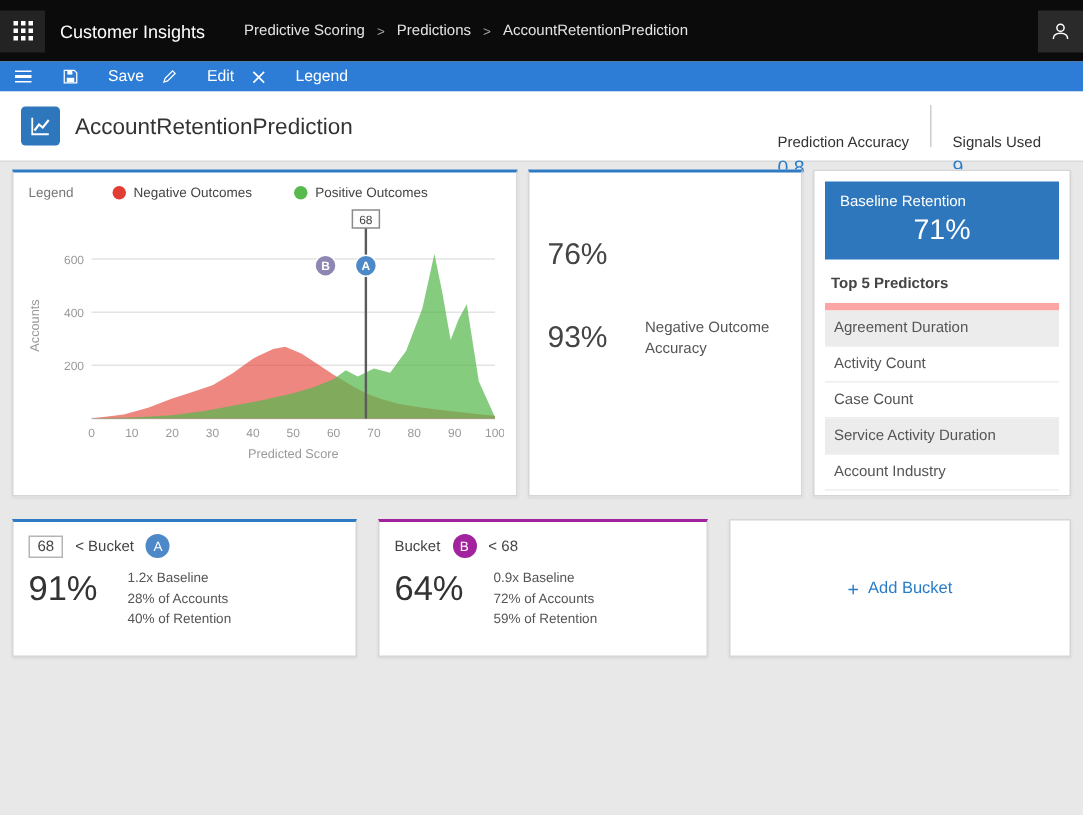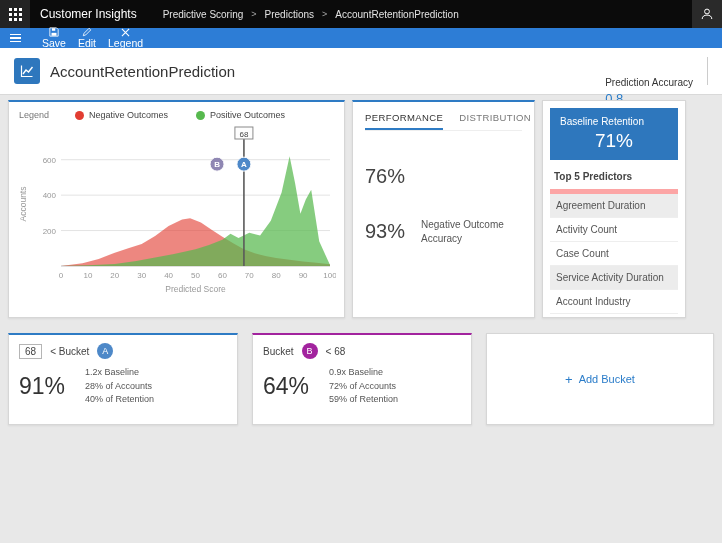--- a/index.html
+++ b/index.html
@@ -1,37 +1,37 @@
 <!DOCTYPE html>
 <html><head>
 <meta charset="utf-8">
 <style>
   * { margin:0; padding:0; box-sizing:border-box; }
   html,body { width:722px; height:543px; }
   body { font-family:"Liberation Sans", sans-serif; background:#e8e8e8; overflow:hidden; }
   .screen { width:722px; height:543px; display:flex; flex-direction:column; }
 
   
-  .topbar { height:28px; background:#0b0b0b; display:flex; align-items:center; color:#fff; flex-shrink:0; }
+  .topbar { height:41px; background:#0b0b0b; display:flex; align-items:center; color:#fff; flex-shrink:0; }
   .waffle { width:30px; height:28px; background:#232323; display:flex; align-items:center; justify-content:center; cursor:pointer; }
   .waffle-grid { display:grid; grid-template-columns:repeat(3,3px); grid-gap:2px; }
   .waffle-grid span { width:3px; height:3px; background:#fff; }
   .app-title { font-size:12px; margin:0 26px 0 10px; white-space:nowrap; }
   .breadcrumb { display:flex; align-items:center; font-size:10px; color:#e3e3e3; }
   .crumb { cursor:pointer; white-space:nowrap; }
   .crumb.current { cursor:default; }
   .crumb-sep { margin:0 8px; color:#aaa; font-size:9px; }
   .topbar-right { margin-left:auto; display:flex; }
   .person { width:30px; height:28px; background:#2a2a2a; display:flex; align-items:center; justify-content:center; cursor:pointer; }
 
   
   .commandbar { height:20px; background:#2d7dd6; display:flex; align-items:center; color:#fff; flex-shrink:0; }
   .hamburger { width:30px; height:20px; display:flex; flex-direction:column; gap:2px; align-items:center; justify-content:center; cursor:pointer; }
   .hamburger div { width:11px; height:1.5px; background:#fff; }
-  .cmd-btn { display:flex; align-items:center; gap:0; margin-left:12px; cursor:pointer; background:none; border:none; color:#fff; font-size:10.5px; font-family:inherit;flex-direction:column; }
+  .cmd-btn { display:flex; align-items:center; gap:20px; margin-left:12px; cursor:pointer; background:none; border:none; color:#fff; font-size:10.5px; font-family:inherit; }
 
   
   .page-header { height:47px; background:#fff; border-bottom:1px solid #d9d9d9; display:flex; align-items:center; padding:0 14px; flex-shrink:0; }
   .page-icon { width:26px; height:26px; border-radius:3px; background:#2e77bd; display:flex; align-items:center; justify-content:center; margin-right:10px; flex-shrink:0; }
   .page-title { font-size:15px; color:#333; font-weight:400; }
   .header-metrics { margin-left:auto; display:flex; align-items:center; }
   .metric { padding:0 14px; }
   .metric-label { font-size:10px; color:#333;margin-top:40px; }
   .metric-value { font-size:13px; color:#2a7cc9; margin-top:3px; }
   .metric-divider { width:1px; height:28px; background:#ccc; }
@@ -59,46 +59,46 @@
   .ytick { font-size:8px; fill:#999; text-anchor:end; }
   .xtick { font-size:8px; fill:#999; text-anchor:middle; }
   .xlabel, .ylabel { font-size:8.5px; fill:#999; text-anchor:middle; }
   .marker-label { font-size:8px; fill:#fff; text-anchor:middle; font-weight:bold; }
 
   
   .perf-card { width:183px; height:218px; border-top:2px solid #2e7bc4; margin-right:7px; padding:10px 12px; }
   .tabs { display:flex; border-bottom:1px solid #eee; }
   .tab { font-size:9.5px; letter-spacing:0.4px; color:#777; padding-bottom:5px; margin-right:16px; cursor:pointer; border-bottom:2px solid transparent; }
   .tab.active { color:#333; border-bottom-color:#2e7bc4; }
-  .perf-metric { display:flex; align-items:center; }
+  .perf-metric { display:flex; align-items:center;justify-content:space-between; }
   .perf-metric.first { margin-top:34px; }
   .perf-metric.second { margin-top:30px; }
   .perf-value { font-size:20px; font-weight:300; color:#444; width:56px; flex-shrink:0; }
   .perf-label { font-size:10px; color:#555; line-height:1.35; max-width:92px; }
 
   
-  .pred-card { width:144px; height:218px; padding:7px; }
+  .pred-card { width:172px; height:218px; padding:7px; }
   .baseline { background:#2e77bd; color:#fff; padding:8px 10px; cursor:default; }
   .baseline-label { font-size:10px; }
   .baseline-value { font-size:19px; margin-top:3px; font-weight:300;text-align:center; }
   .pred-title { font-size:10px; font-weight:bold; color:#444; padding:11px 4px 7px 4px; border-bottom:5px solid #fca5a5; }
   .pred-item { font-size:10px; color:#555; padding:6px 6px; border-bottom:1px solid #eee; cursor:pointer; }
   .pred-item.alt { background:#ececec; }
 
   
   .bucket-card { padding:8px 10px; height:92px; }
   .bucket-a { width:230px; border-top:2px solid #2e7bc4; margin-right:14px; }
   .bucket-b { width:220px; border-top:2px solid #a2239e; margin-right:14px; }
   .bucket-head { display:flex; align-items:center; font-size:10px; color:#444; }
   .threshold-box { border:1px solid #b5b5b5; padding:1px 5px; font-size:10px; color:#444; background:#fff; cursor:text; }
   .bucket-op { margin-left:8px; }
   .badge { width:16px; height:16px; border-radius:50%; color:#fff; font-size:9px; display:flex; align-items:center; justify-content:center; margin-left:8px; flex-shrink:0; }
   .badge.a { background:#4d88c8; }
   .badge.b { background:#a2239e; }
-  .bucket-body { display:flex; align-items:center; margin-top:7px; }
+  .bucket-body { display:flex; align-items:flex-start; margin-top:7px; }
   .bucket-value { font-size:23px; font-weight:300; color:#333; margin-right:20px; }
   .bucket-lines { font-size:9px; color:#555; line-height:1.5; }
 
   
   .add-bucket { width:228px; height:92px; display:flex; align-items:center; justify-content:center; cursor:pointer; }
   .add-bucket-inner { display:flex; align-items:center; gap:6px; color:#2a7cc9; font-size:11px; }
   .plus { font-size:13px; line-height:1; }
 </style>
 </head>
 <body>
@@ -172,20 +172,24 @@
         <path d="M4 11l3-4 2.5 2 4-5" stroke="#fff" stroke-width="1.4" fill="none"></path>
       </svg>
     </div>
     <h1 class="page-title">AccountRetentionPrediction</h1>
     <div class="header-metrics">
       <div class="metric">
         <div class="metric-label">Prediction Accuracy</div>
         <div class="metric-value">0.8</div>
       </div>
       <div class="metric-divider"></div>
+      <div class="metric">
+        <div class="metric-label">Signals Used</div>
+        <div class="metric-value">9</div>
+      </div>
     </div>
   </div>
 
   <main class="main">
 
     <div class="row">
 
       <section class="card chart-card">
         <div class="legend-row">
           <span class="legend-title">Legend</span>
@@ -225,24 +229,20 @@
             <rect x="217.92000000000002" y="1" width="18" height="12" class="handle"></rect>
             <text x="226.92000000000002" y="10.5" class="handle-label">68</text>
             <circle cx="200.01999999999998" cy="38.14285714285715" r="7" fill="#8f87b3" stroke="#fff" stroke-width="1"></circle>
             <text x="200.01999999999998" y="40.94285714285715" class="marker-label">B</text>
             <circle cx="226.92000000000002" cy="38.14285714285715" r="7" fill="#4d88c8" stroke="#fff" stroke-width="1"></circle>
             <text x="226.92000000000002" y="40.94285714285715" class="marker-label">A</text>
           </svg>
       </section>
 
       <section class="card perf-card">
-        <div class="tabs">
-          <div class="tab active">PERFORMANCE</div>
-          <div class="tab">DISTRIBUTION</div>
-        </div>
         <div class="perf-metric first">
           <div class="perf-value">76%</div>
         </div>
         <div class="perf-metric second">
           <div class="perf-value">93%</div>
           <div class="perf-label">Negative Outcome Accuracy</div>
         </div>
       </section>
 
       <section class="card pred-card">

